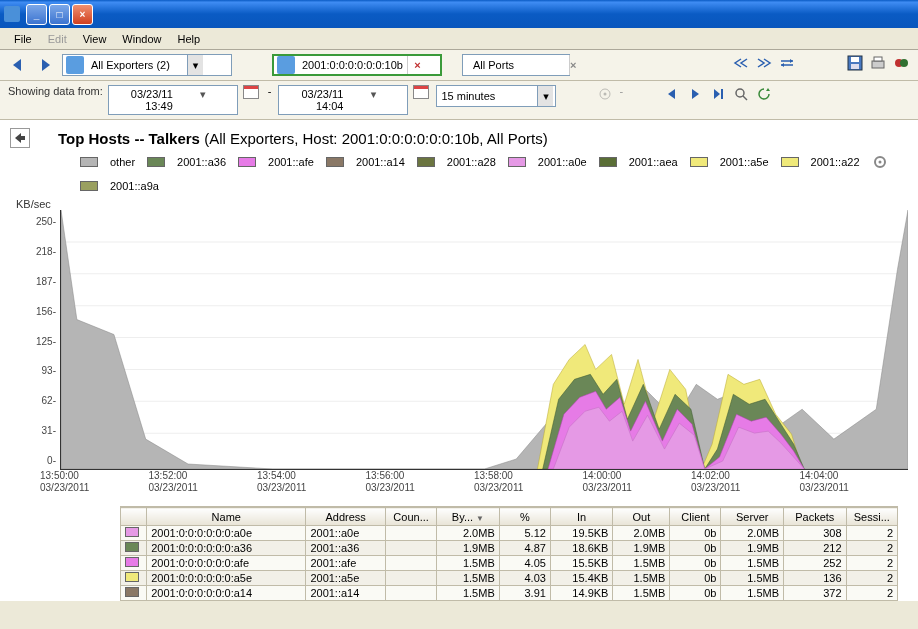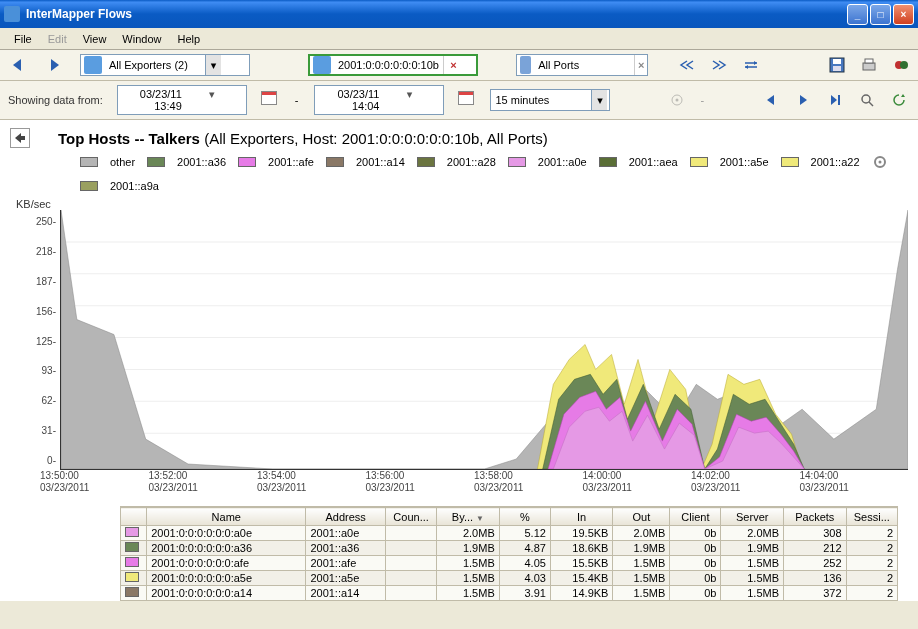--- a/index.html
+++ b/index.html
@@ -12,21 +12,21 @@
 .titlebar .winbtns { display: flex; gap: 2px; }
 .titlebar .winbtn { width: 21px; height: 21px; background: linear-gradient(to bottom, #7ba7e8, #3c74d0); border: 1px solid #fff; border-radius: 3px; display: flex; align-items: center; justify-content: center; font-weight: bold; color: #fff; font-size: 10px; cursor: pointer; }
 .titlebar .winbtn.close { background: linear-gradient(to bottom, #f09070, #d04020); }
 
 
 .menubar { background: #ece9d8; height: 22px; display: flex; align-items: center; padding: 0 6px; border-bottom: 1px solid #aca899; }
 .menubar span { padding: 2px 8px; cursor: pointer; }
 .menubar span.disabled { color: #999; }
 
 
-.toolbar { background: #f5f3e9; padding: 4px 8px; display: flex; align-items: center; gap: 14px; border-bottom: 1px solid #c0bba8; }
+.toolbar { background: #f5f3e9; padding: 4px 8px; display: flex; gap: 5px; border-bottom: 1px solid #c0bba8; }
 .navarrow { width: 22px; height: 22px; display: flex; align-items: center; justify-content: center; cursor: pointer; }
 .navarrow svg { display: block; }
 .filterbox { display: flex; align-items: center; border: 1px solid #7f9db9; background: #fff; height: 22px; }
 .filterbox.green { border: 2px solid #3a9a3a; }
 .filterbox .fb-icon { width: 18px; height: 18px; background: #5a9de0; margin: 0 3px; border-radius: 2px; }
 .filterbox .fb-text { padding: 0 4px; min-width: 100px; }
 .filterbox .fb-dd { width: 16px; background: #e3e3e3; border-left: 1px solid #7f9db9; height: 100%; display: flex; align-items: center; justify-content: center; cursor: pointer; }
 .filterbox .fb-x { width: 20px; height: 100%; color: #c03030; font-weight: bold; display: flex; align-items: center; justify-content: center; border-left: 1px solid #ccc; cursor: pointer; }
 .toolbar .spacer { flex: 1; }
 .ticon { width: 18px; height: 18px; cursor: pointer; display: inline-flex; align-items: center; justify-content: center; }
@@ -87,21 +87,20 @@
 .c-aea { background: #5a6e36; }
 .c-a5e { background: #f0e97a; }
 .c-a22 { background: #efe97a; }
 .c-a9a { background: #9aa060; }
 </style>
 </head>
 <body>
 
 <div class="titlebar">
   <span class="app-icon"></span>
-  <span class="title">InterMapper Flows</span>
   <div class="winbtns">
     <div class="winbtn">_</div>
     <div class="winbtn">□</div>
     <div class="winbtn close">×</div>
   </div>
 </div>
 
 <div class="menubar">
   <span>File</span>
   <span class="disabled">Edit</span>
@@ -131,21 +130,21 @@
   <div style="width:30px"></div>
 
   <div class="filterbox green" style="width:170px">
     <span class="fb-icon"></span>
     <span class="fb-text">2001:0:0:0:0:0:0:10b</span>
     <span class="fb-x">×</span>
   </div>
 
   <div style="width:10px"></div>
 
-  <div class="filterbox" style="width:132px">
+  <div class="filterbox" style="width:108px">
     <span class="fb-icon" style="background:#7aa3d8"></span>
     <span class="fb-text">All Ports</span>
     <span class="fb-x" style="color:#888">×</span>
   </div>
 
   <div class="spacer"></div>
 
   <div class="ticon">
       <svg width="16" height="12">
         <path d="M8 2 L2 6 L8 10 M14 2 L8 6 L14 10" stroke="#2a5fb0" fill="none" stroke-width="1.5"></path>

